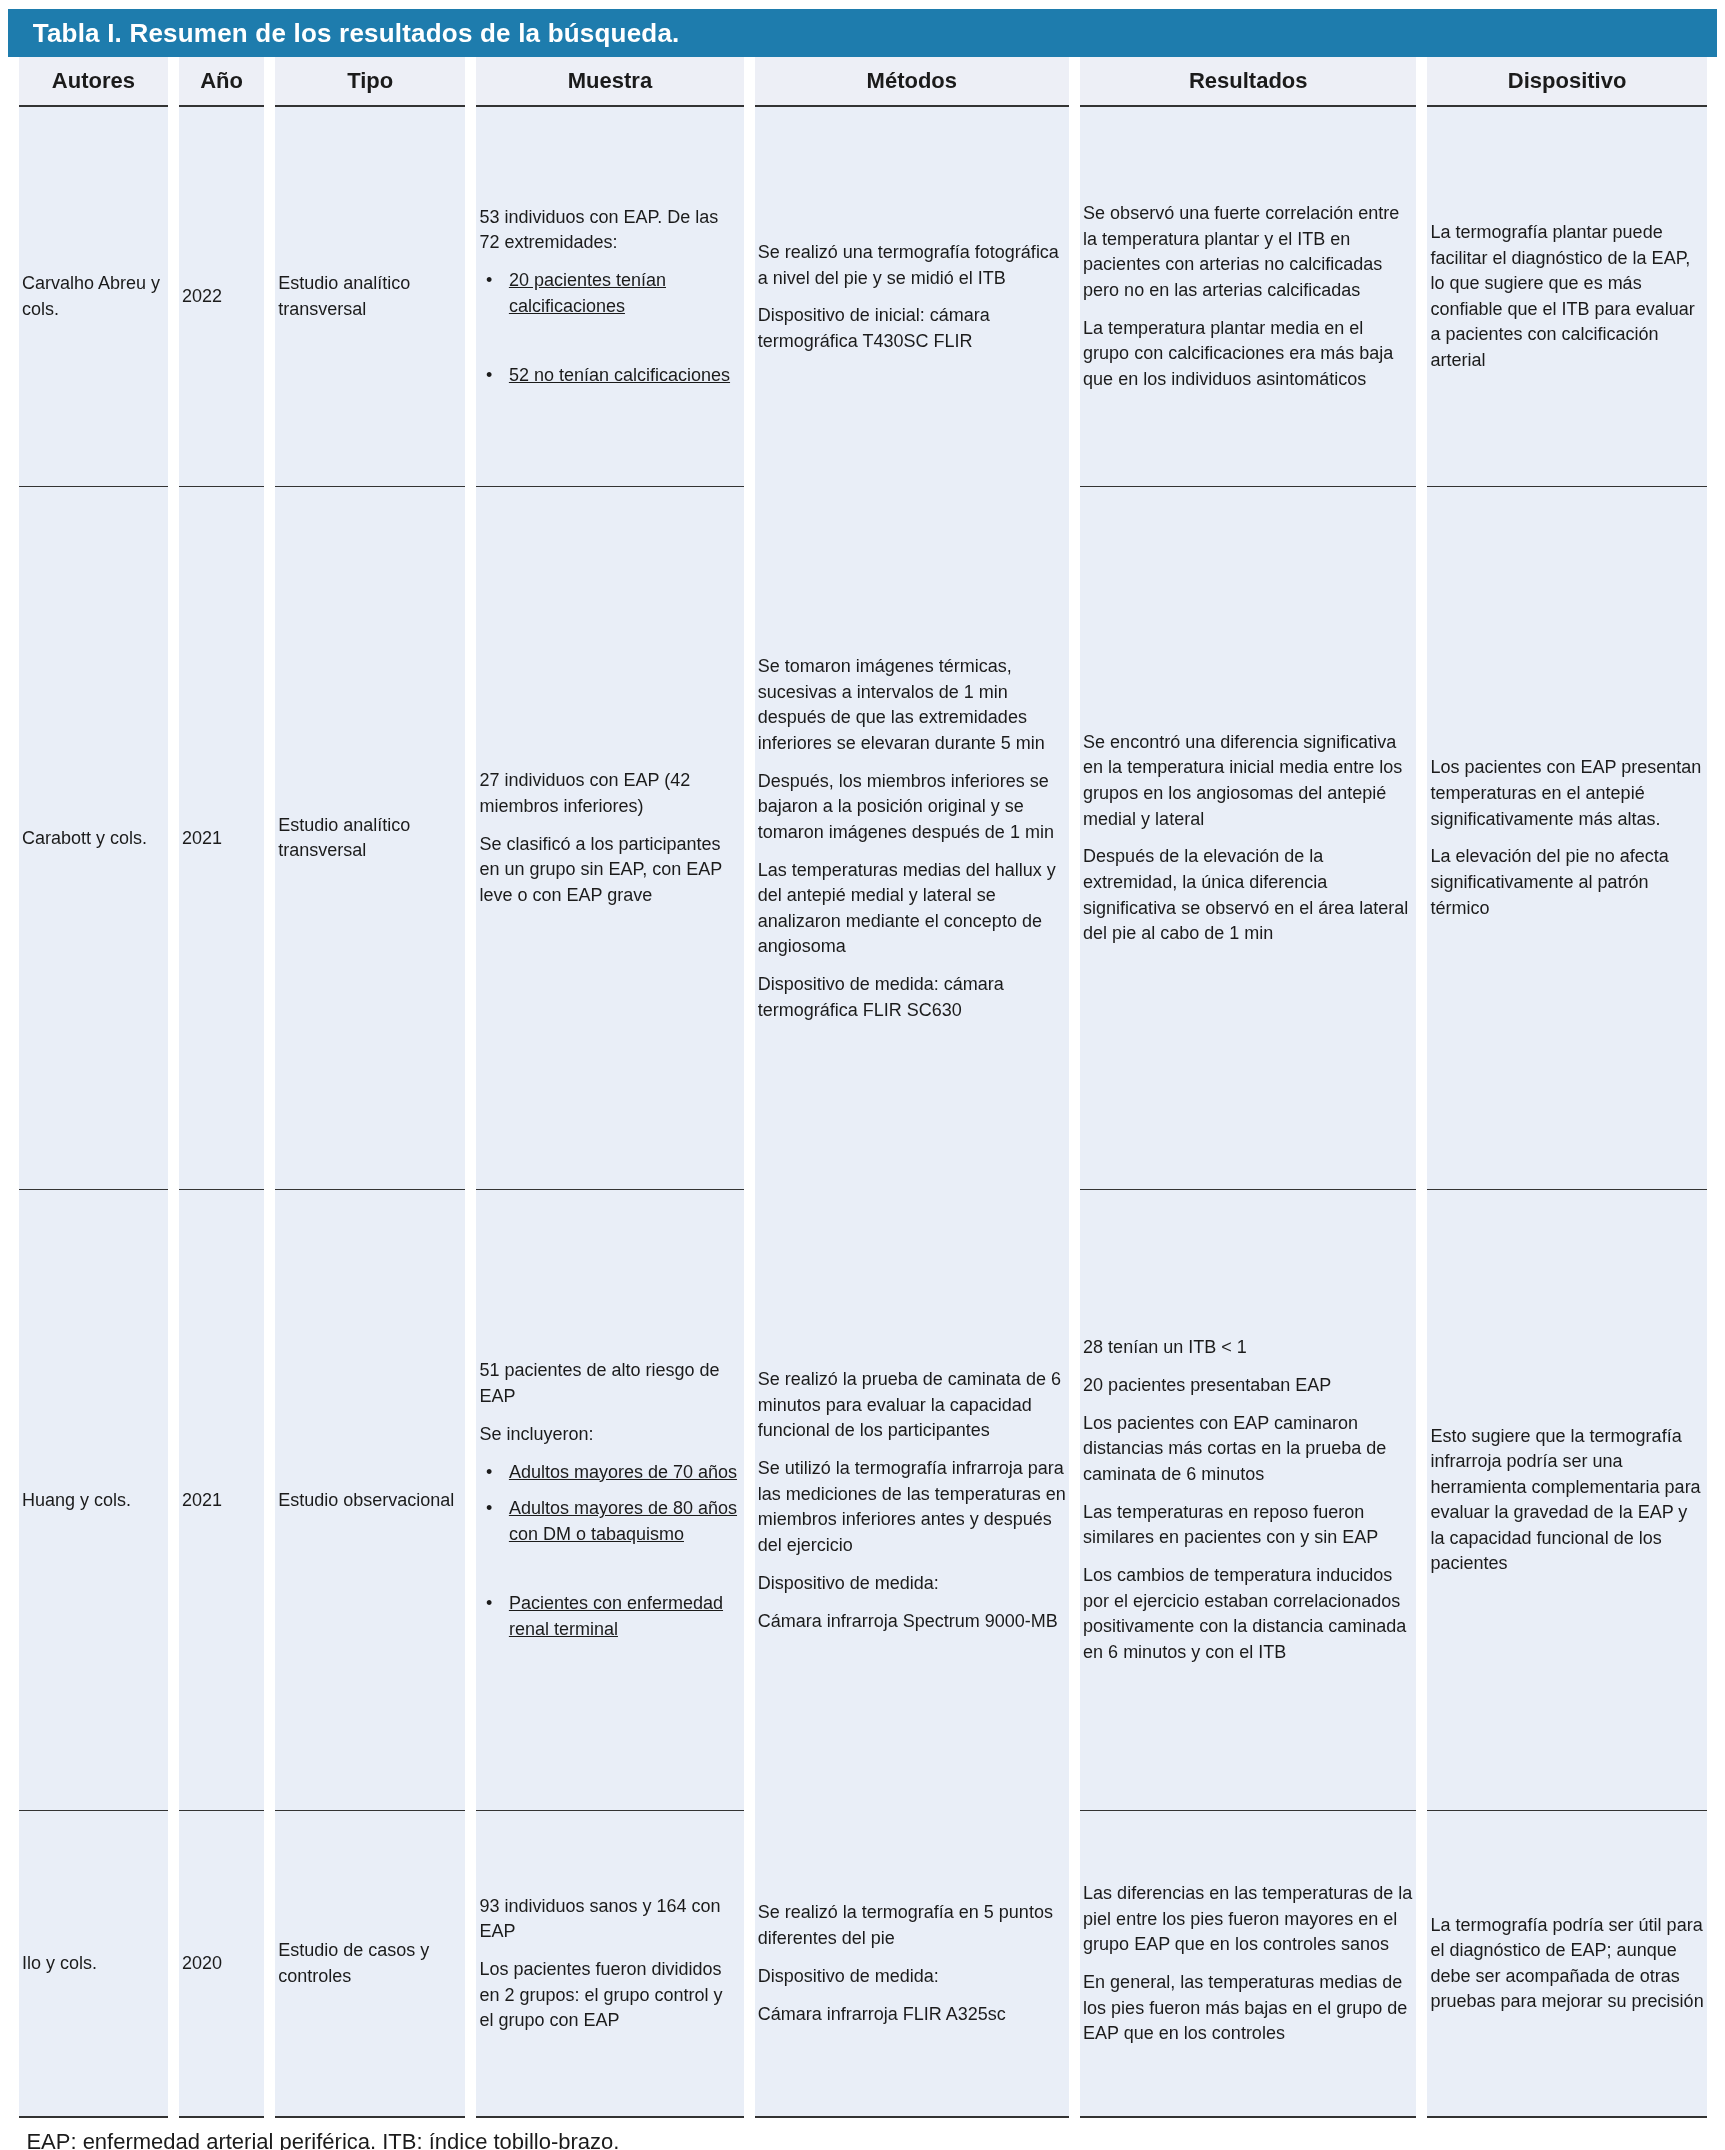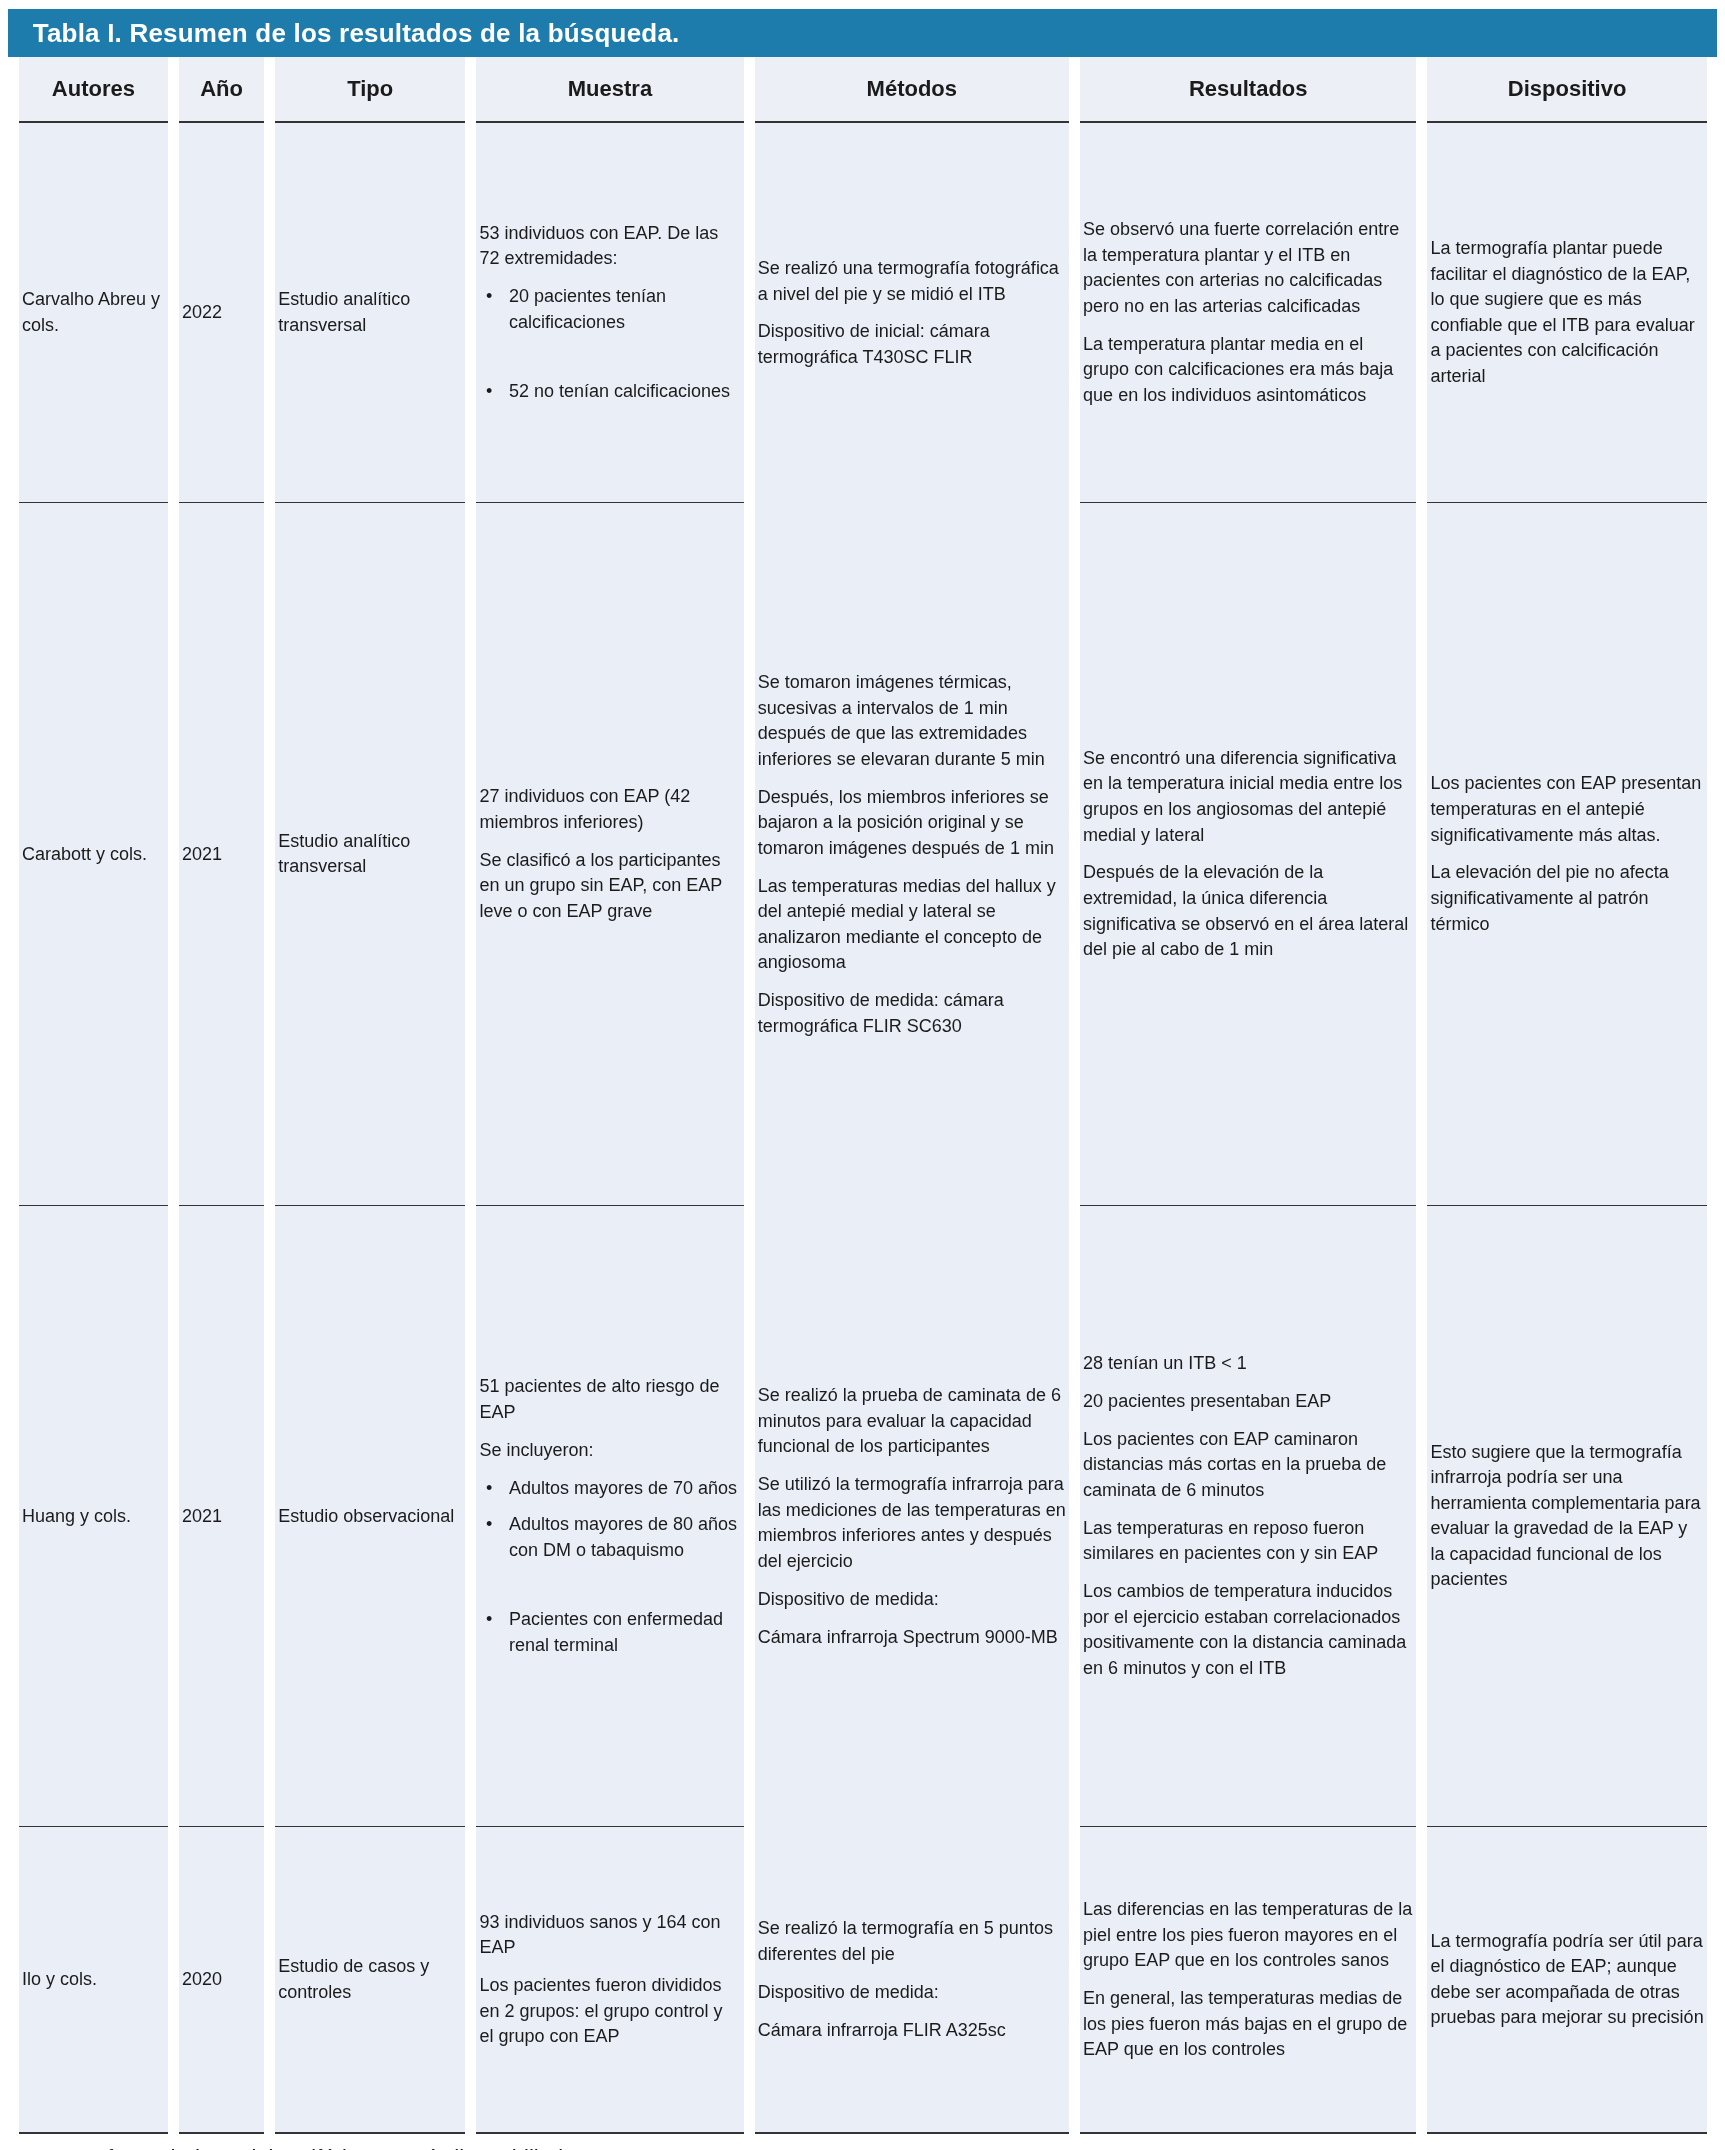--- a/index.html
+++ b/index.html
@@ -36,21 +36,21 @@
   }
   col.c-autores{width:149px;}
   col.c-anio{width:85px;}
   col.c-tipo{width:190px;}
   col.c-muestra{width:267px;}
   col.c-metodos{width:314px;}
   col.c-resultados{width:336px;}
   col.c-conclusiones{width:279px;}
   thead th{
     background:var(--header-bg);
-    height:66px;
+    height:50px;
     font-size:22px;font-weight:700;
     text-align:center;vertical-align:middle;
     border-bottom:2.3px solid var(--line);
     padding:0 1.6px;
   }
   tbody td{
     background:var(--cell-bg);
     vertical-align:middle;
     font-size:18px;line-height:1.42;
     padding:14px 3.1px;
@@ -59,21 +59,21 @@
   }
   tbody tr:nth-child(1){height:380px;}
   tbody tr:nth-child(2){height:703px;}
   tbody tr:nth-child(3){height:621px;}
   tbody tr:nth-child(4){height:307px;}
   
   tbody tr:not(:last-child) td.col-metodos{border-bottom:none;}
   tbody tr:last-child td{border-bottom:2.3px solid var(--line);}
   td p{margin:0 0 12.4px 0;}
   td p:last-child{margin-bottom:0;}
-  td ul{margin:0 0 12.4px 0;padding:0 0 0 29.5px;list-style:none;}
+  td ul{margin:0 0 12.4px 0;padding:0 0 0 29.5px;list-style:none;text-decoration:underline;}
   td ul:last-child{margin-bottom:0;}
   td li{position:relative;margin-bottom:11px;}
   td li:last-child{margin-bottom:0;margin-top:44px;}
   td li::before{content:"\2022";position:absolute;left:-23px;top:0;}
   .footnote{
     margin:11px 0 0 18.6px;
     font-size:22px;
     color:var(--ink);
   }
 </style>

